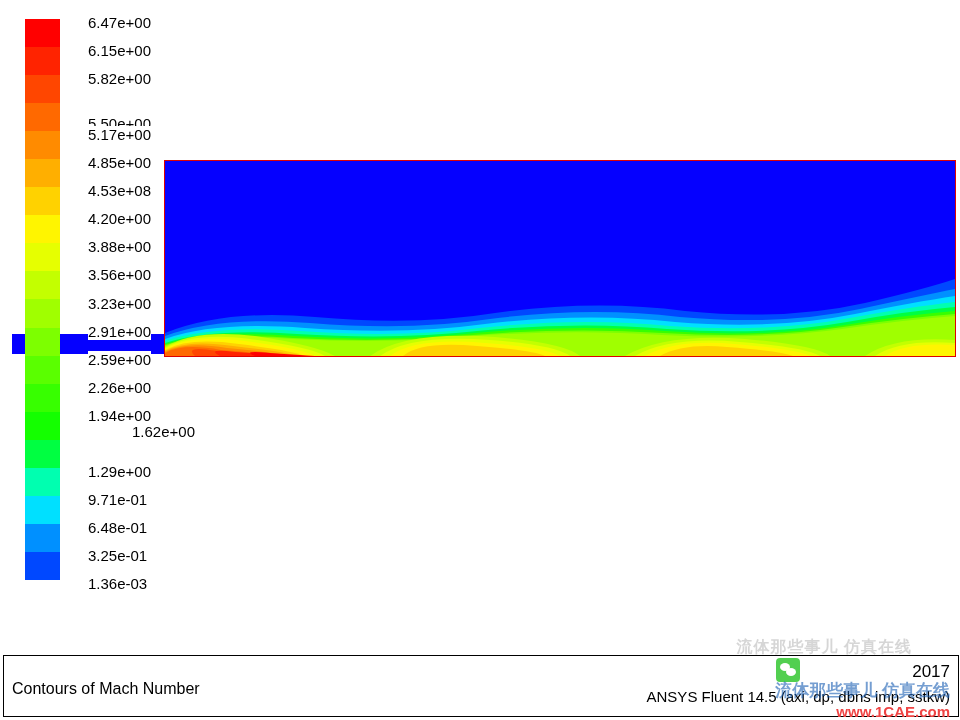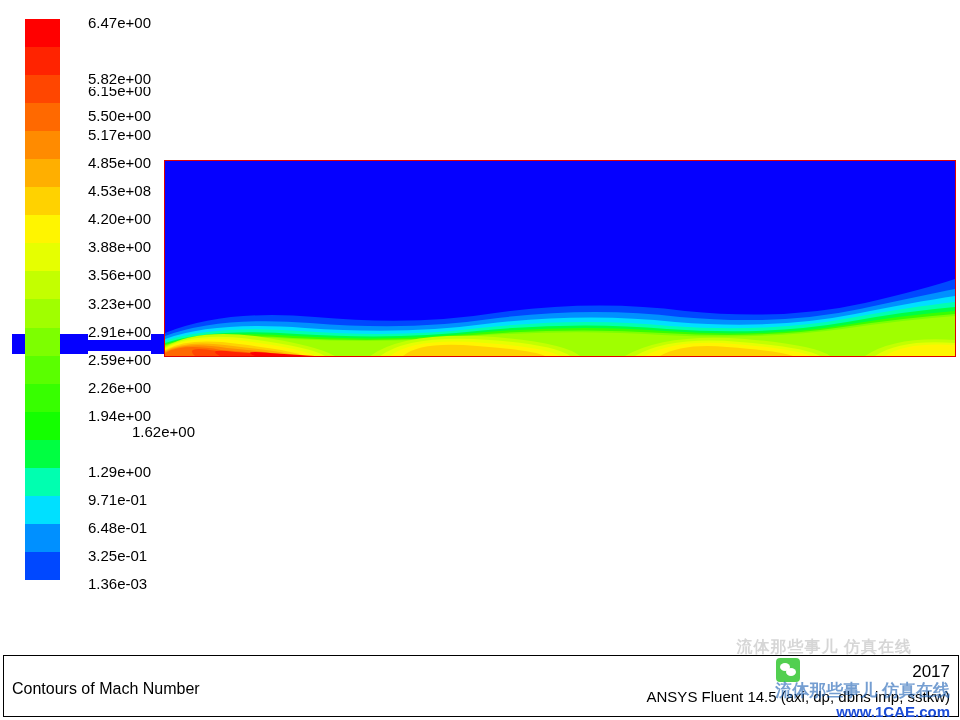--- a/index.html
+++ b/index.html
@@ -11,21 +11,21 @@
   .domain-bg{position:absolute;left:12px;top:334px;width:940px;height:20px;background:#0500ff;z-index:0}
   .contour-box{position:absolute;left:164px;top:160px;width:790px;height:195px;border:1px solid #d00;background:#0500ff;overflow:hidden;z-index:1}
   .plume{position:absolute;width:100%;height:100%;left:0;top:0}
   .legend .lr{background:#fff}
   .footer{position:absolute;left:3px;bottom:3px;width:954px;height:60px;border:1px solid #000}
   .footer .title{position:absolute;left:8px;top:24px;font-size:16px}
   .footer .date{position:absolute;right:8px;top:6px;font-size:17px;white-space:nowrap}
   .footer .version{position:absolute;right:8px;top:32px;font-size:15px;white-space:nowrap}
   .wm-text{position:absolute;font-size:16px;font-weight:bold;letter-spacing:1px;pointer-events:none}
   .wm-blur{color:rgba(120,120,120,0.3)}
-  .wm-url{position:absolute;right:10px;bottom:0;font-size:15px;font-weight:bold;color:#1d4ed8}
+  .wm-url{position:absolute;right:10px;bottom:0;font-size:15px;font-weight:bold;color:#ef4444}
   .wm-cn{position:absolute;right:10px;bottom:18px;font-size:17px;color:#1a5fb4;font-weight:bold}
   .wm-center{position:absolute;left:340px;top:350px;font-size:26px;letter-spacing:2px;color:rgba(180,180,180,0.35);font-weight:bold;pointer-events:none}
   .wechat{position:absolute;right:160px;bottom:38px;width:24px;height:24px;border-radius:4px;background:#09bb07;opacity:.7}
   .wechat:before{content:"";position:absolute;left:4px;top:5px;width:10px;height:8px;background:#fff;border-radius:50%}
   .wechat:after{content:"";position:absolute;left:10px;top:10px;width:10px;height:8px;background:#fff;border-radius:50%}
 </style>
 </head>
 <body>
 
 <div class="viz">
@@ -91,23 +91,23 @@
       <div class="cb-seg" style="background: rgb(55, 255, 0);"></div>
       <div class="cb-seg" style="background: rgb(20, 255, 0);"></div>
       <div class="cb-seg" style="background: rgb(0, 255, 65);"></div>
       <div class="cb-seg" style="background: rgb(0, 255, 176);"></div>
       <div class="cb-seg" style="background: rgb(0, 224, 255);"></div>
       <div class="cb-seg" style="background: rgb(0, 144, 255);"></div>
       <div class="cb-seg" style="background: rgb(0, 72, 255);"></div>
     </div>
   <div class="legend" id="lg">
       <div class="lr" style="top: -8px;">6.47e+00</div>
-      <div class="lr" style="top: 20.05px; margin-top: 40px;">6.15e+00</div>
+      <div class="lr" style="top: 20.05px;">6.15e+00</div>
       <div class="lr" style="top: 48.1px;">5.82e+00</div>
-      <div class="lr" style="top: 85px;">5.50e+00</div>
+      <div class="lr" style="top: 93px;">5.50e+00</div>
       <div class="lr" style="top: 104.2px;">5.17e+00</div>
       <div class="lr" style="top: 132.25px;">4.85e+00</div>
       <div class="lr" style="top: 160.3px;">4.53e+08</div>
       <div class="lr" style="top: 188.35px;">4.20e+00</div>
       <div class="lr" style="top: 216.4px;">3.88e+00</div>
       <div class="lr" style="top: 244.45px;">3.56e+00</div>
       <div class="lr" style="top: 272.5px;">3.23e+00</div>
       <div class="lr" style="top: 300.55px;">2.91e+00</div>
       <div class="lr" style="top: 328.6px;">2.59e+00</div>
       <div class="lr" style="top: 356.65px;">2.26e+00</div>

